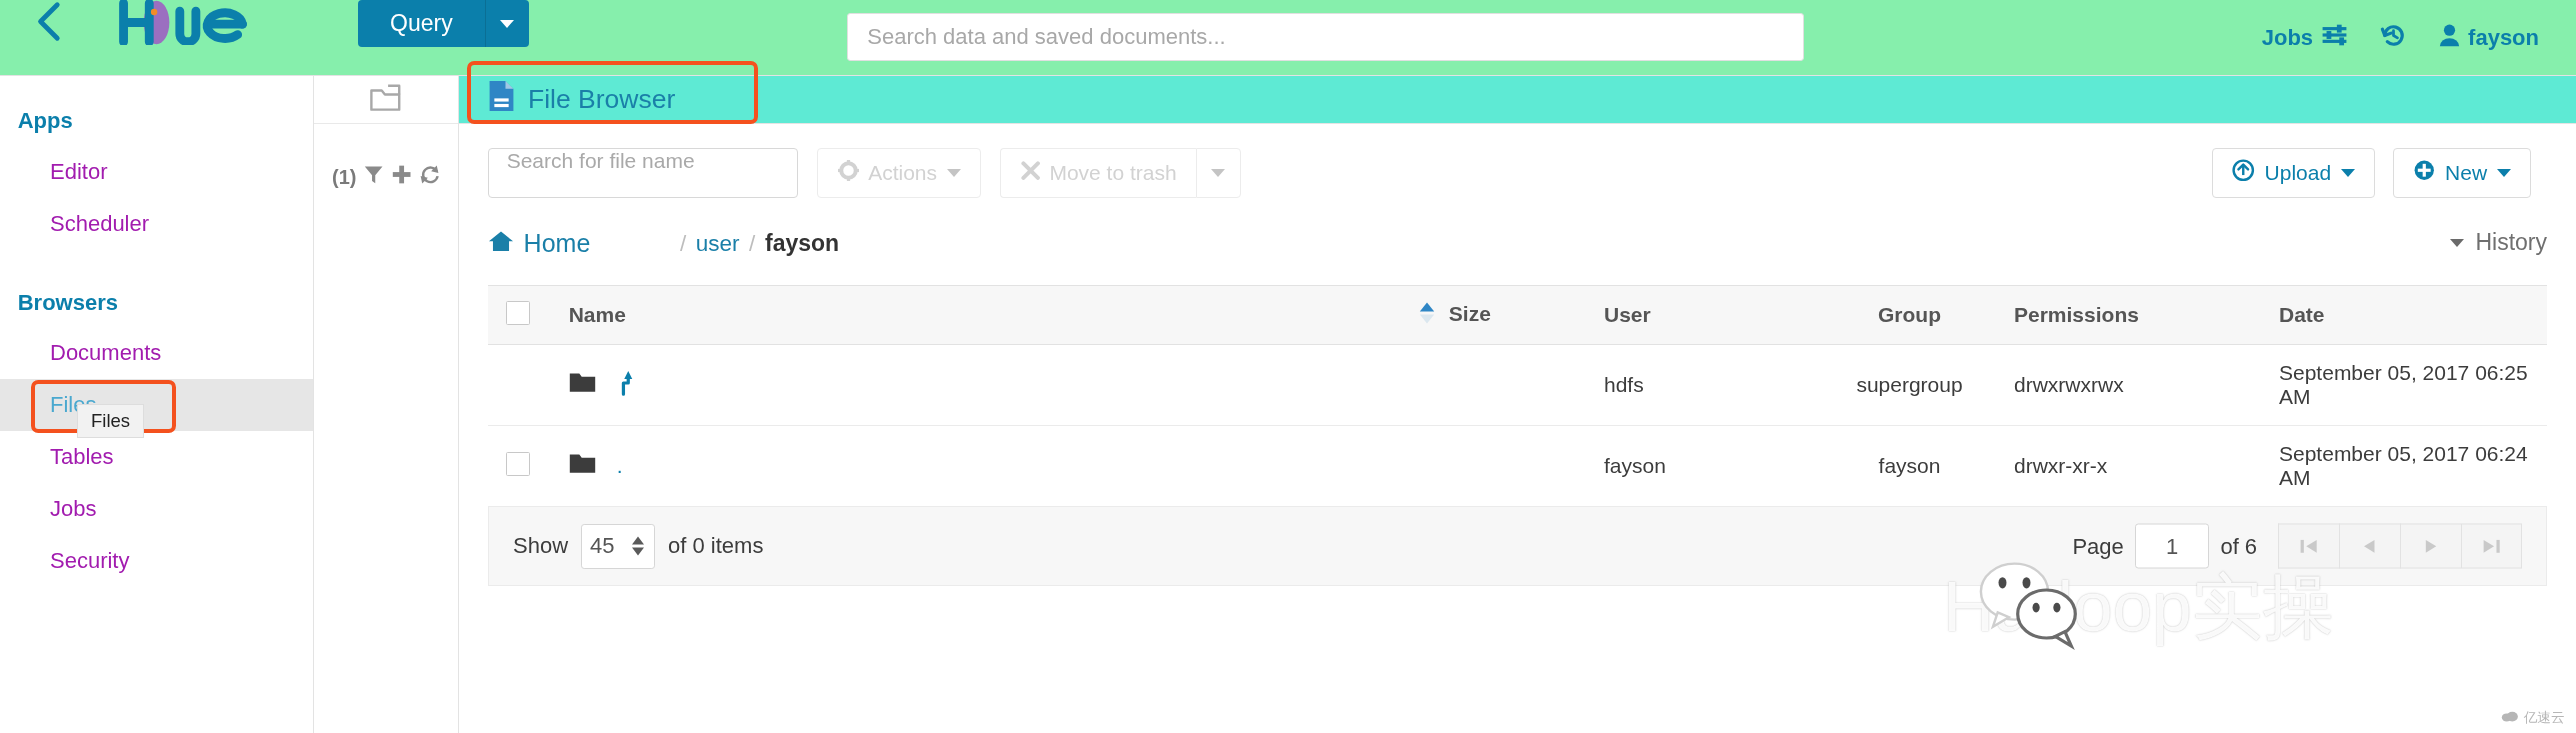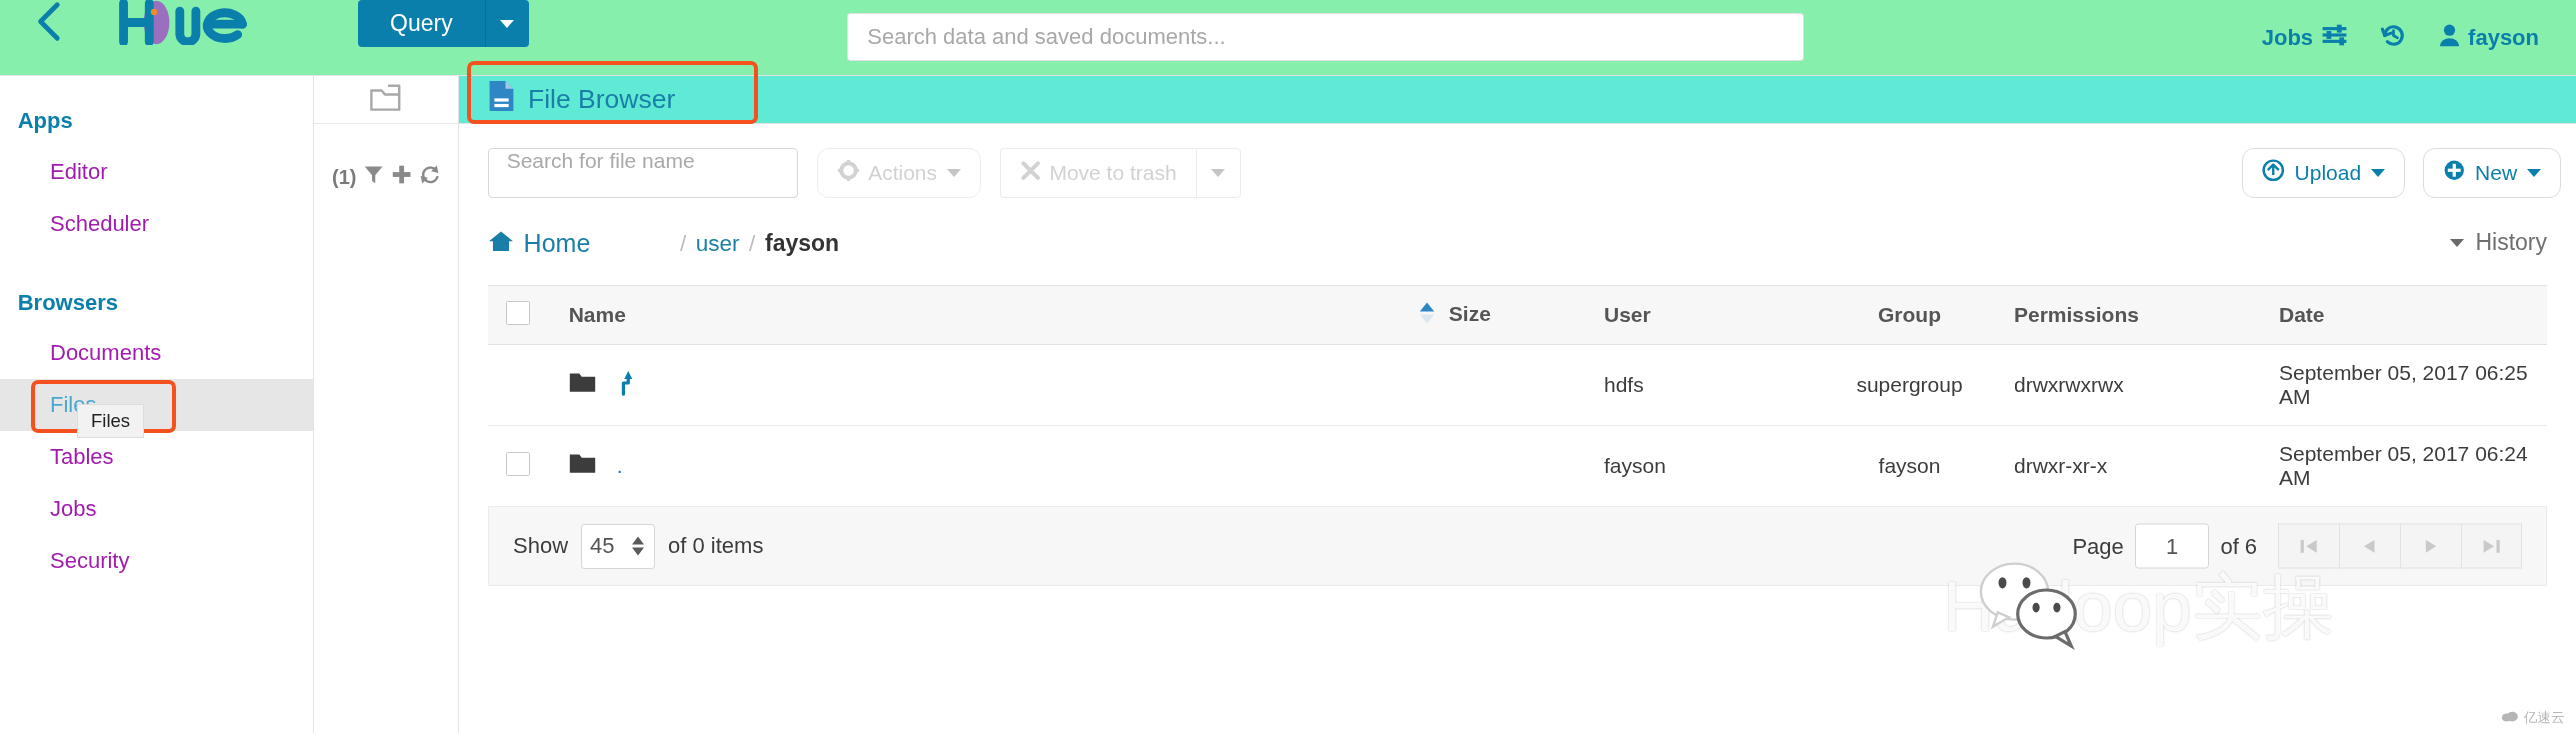--- a/index.html
+++ b/index.html
@@ -153,32 +153,32 @@
     border: 0.8px solid #d8d8d8; border-radius: 4px;
     display: flex; align-items: flex-start; padding: 0 17.7px;
   }
   .file-search input {
     border:none; outline:none; width:100%;
     font-size: 21px; color:#555; font-family: "Liberation Sans", sans-serif;
   }
   .file-search input::placeholder { color: #a9a9a9; }
 
   .btn {
-    height: 50px; border: 0.8px solid #dcdcdc; border-radius: 12px;
+    height: 50px; border: 0.8px solid #dcdcdc; border-radius: 4px;
     background: #fff; display: flex; align-items: center; gap: 9.6px;
     padding: 0 19.3px; font-size: 21px; cursor: pointer;
   }
   .btn.disabled { color: #d2d2d2; border-color: #ececec; cursor: default; }
   .btn.teal { color: #0b7fab; }
   .split-left { border-radius: 4px 0 0 4px; border-right: none; }
   .split-right {
     border-radius: 0 4px 4px 0; width: 45px; padding: 0;
     justify-content: center; border: 0.8px solid #ececec;
   }
-  .toolbar-right { position: absolute; right: 15px; top: 24px; display: flex; gap: 17.7px; }
+  .toolbar-right { position: absolute; right: 45px; top: 24px; display: flex; gap: 17.7px; }
 
   
   .crumb-row {
     display: flex; align-items: center;
     padding: 31px 29px 0 29px;
     position: relative;
   }
   .crumb-home {
     display:flex; align-items:center; gap: 9.6px;
     font-size: 25px; color: #1a7fa8; cursor: pointer;

